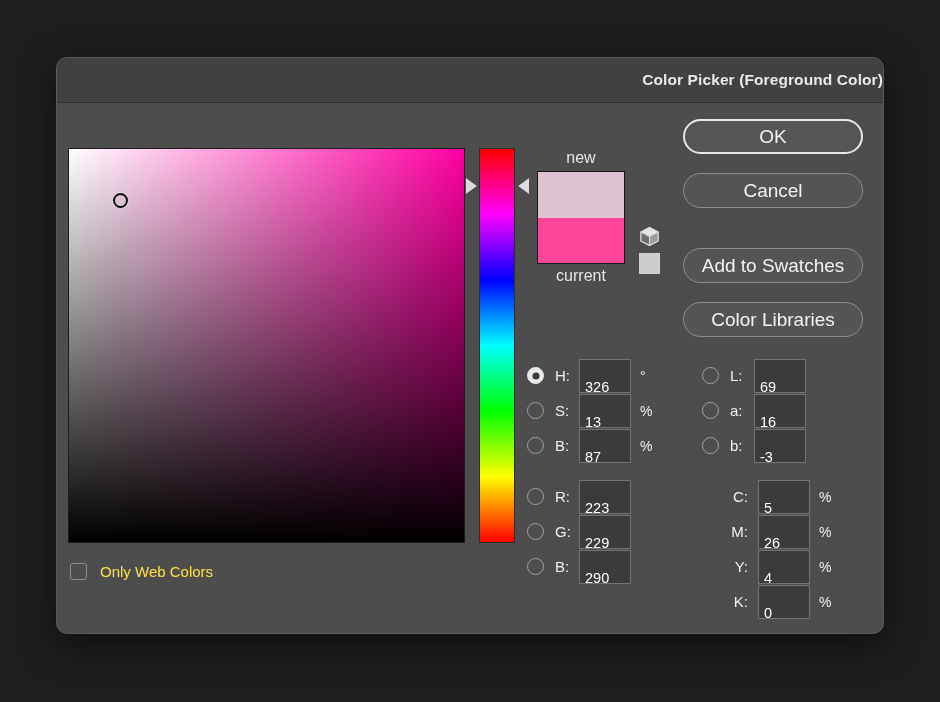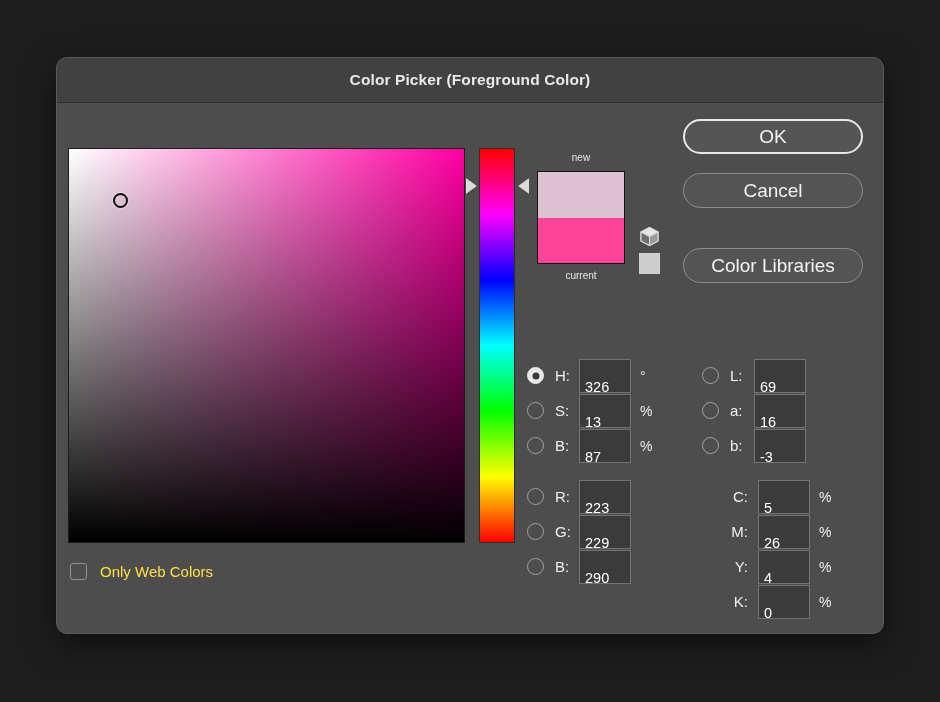--- a/index.html
+++ b/index.html
@@ -36,21 +36,21 @@
   .titlebar {
     position: absolute;
     left: 0; top: 0;
     width: 100%;
     height: 45px;
     background: #414141;
     border-bottom: 1px solid #303030;
     box-sizing: border-box;
     display: flex;
     align-items: center;
-    justify-content: center;
+    justify-content: flex-end;
   }
   .titlebar-text {
     color: #e9e9e9;
     font-size: 15.5px;
     font-weight: bold;
     letter-spacing: .1px;
   }
 
   
   .sb-field {
@@ -143,21 +143,21 @@
   
   .swatch-block {
     position: absolute;
     left: 480px;
     top: 90px;
     width: 88px;
   }
   .swatch-caption {
     text-align: center;
     color: #e6e6e6;
-    font-size: 10px;
+    font-size: 16px;
     line-height: 20px;
   }
   .swatch-box {
     width: 88px;
     height: 93px;
     border: 1px solid #151515;
     box-sizing: border-box;
     margin-top: 3px;
     margin-bottom: 2px;
   }
@@ -334,20 +334,23 @@
     </div>
 
     <div class="btn-col" id="btnCol">
         <div class="btn primary">
           <span>OK</span>
         </div>
         <div class="btn" style="margin-bottom: 40px;">
           <span>Cancel</span>
         </div>
         <div class="btn">
+          <span>Add to Swatches</span>
+        </div>
+        <div class="btn">
           <span>Color Libraries</span>
         </div>
       </div>
 
     <div class="fields">
       <div class="col-left" id="colLeft">
           <div class="field-row">
             <div class="radio on"></div>
             <span class="fld-label">H:</span>
             <div class="fld-input">326</div>

